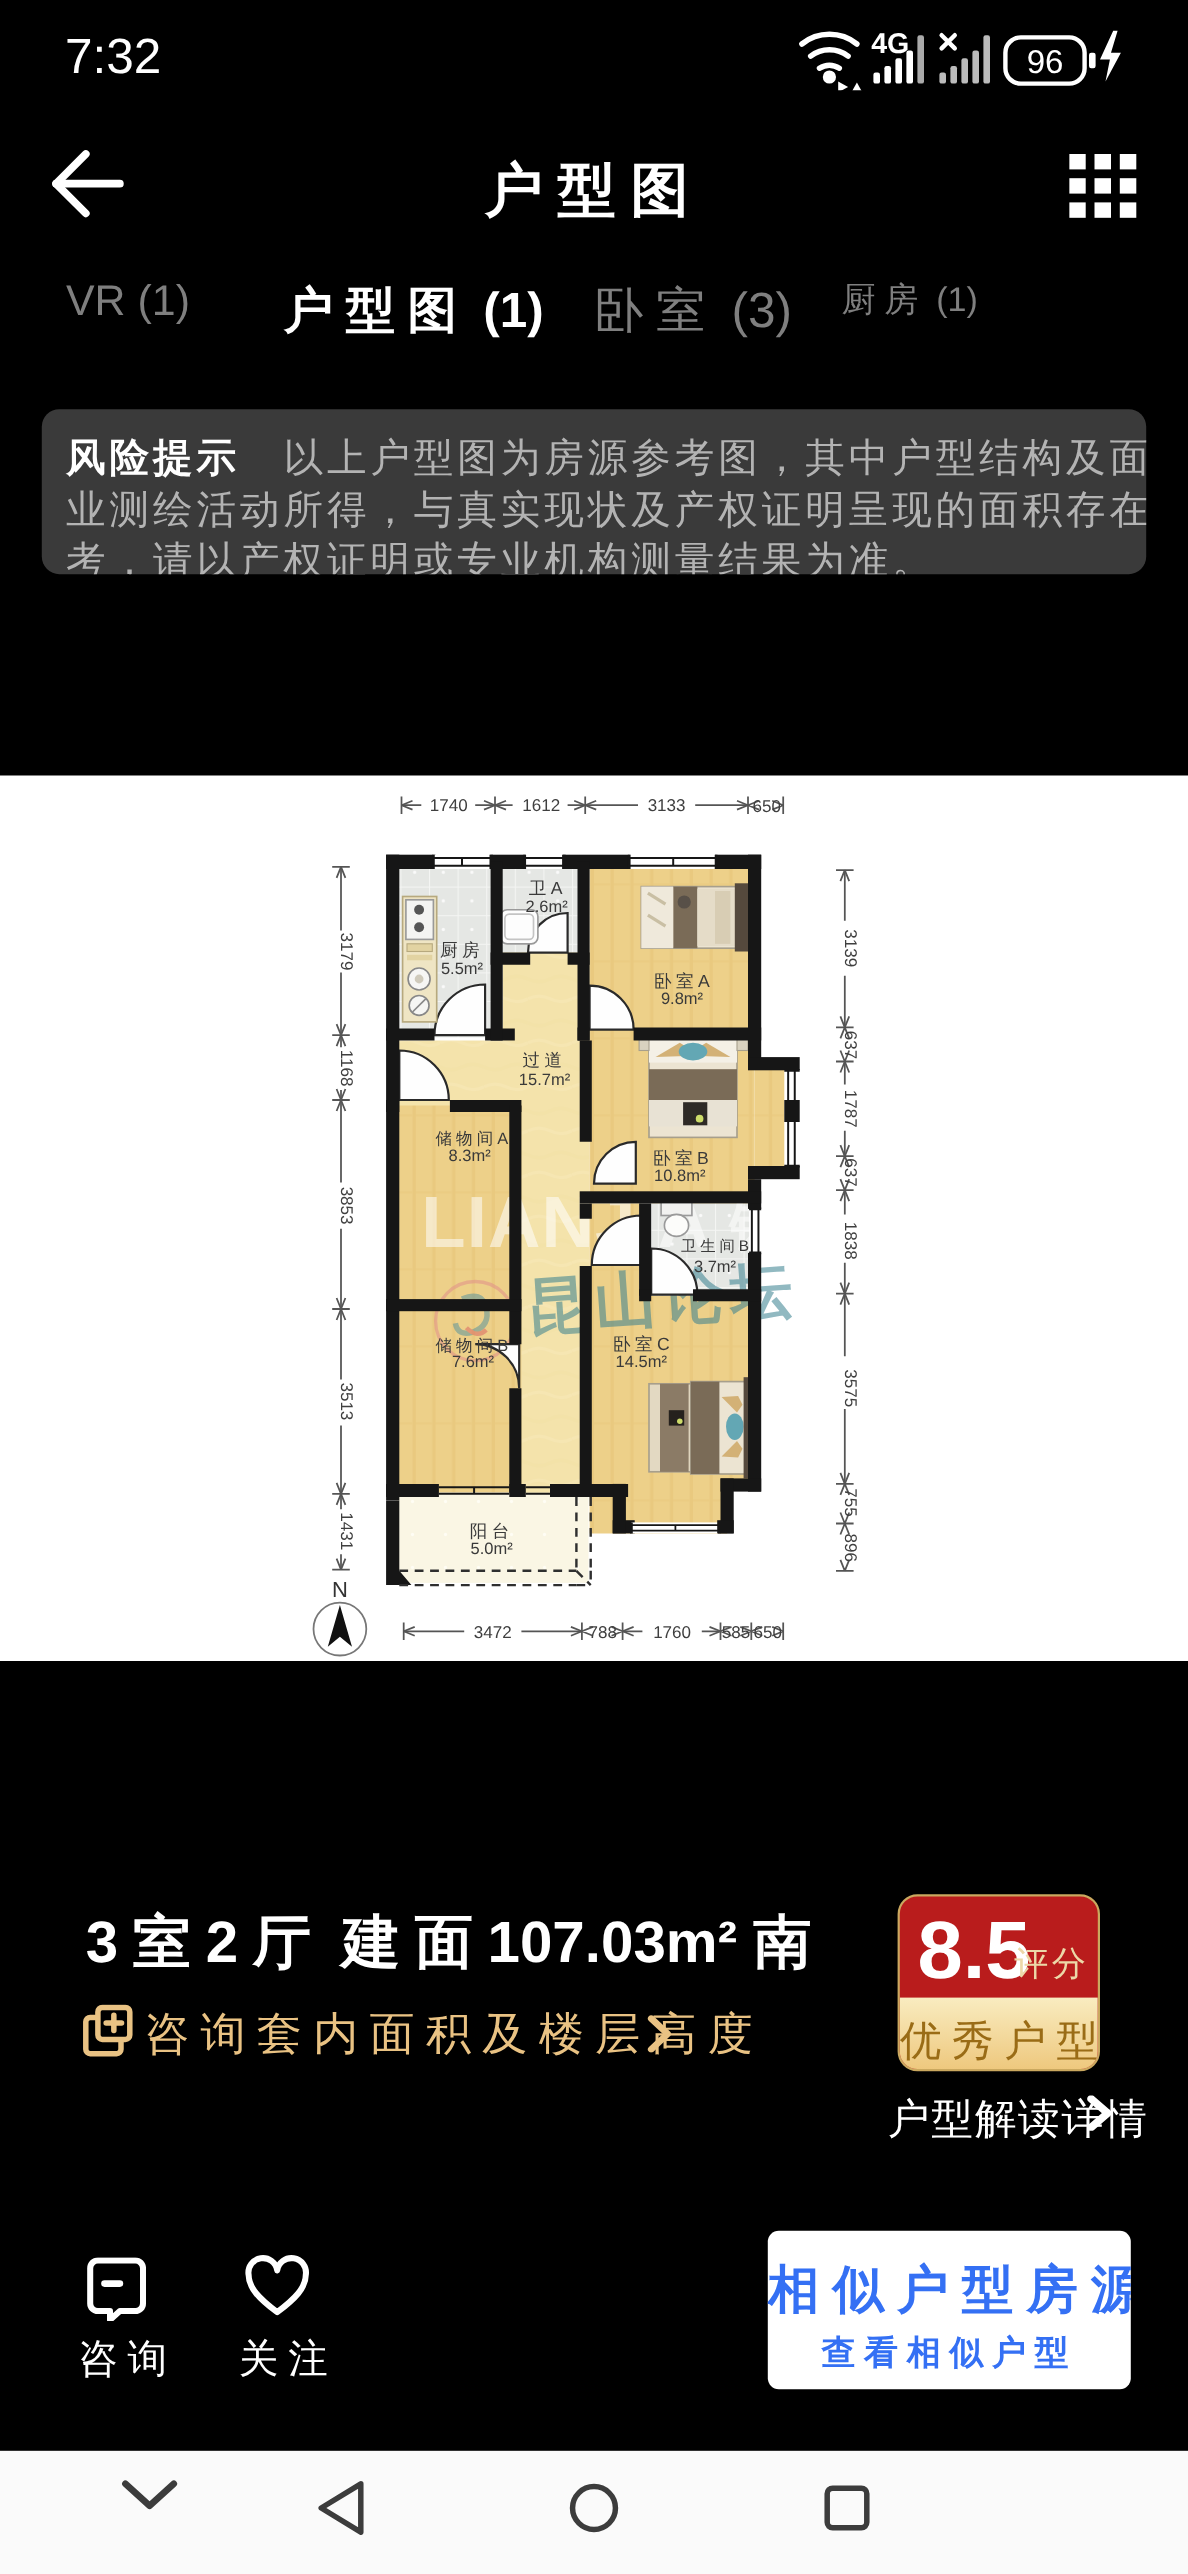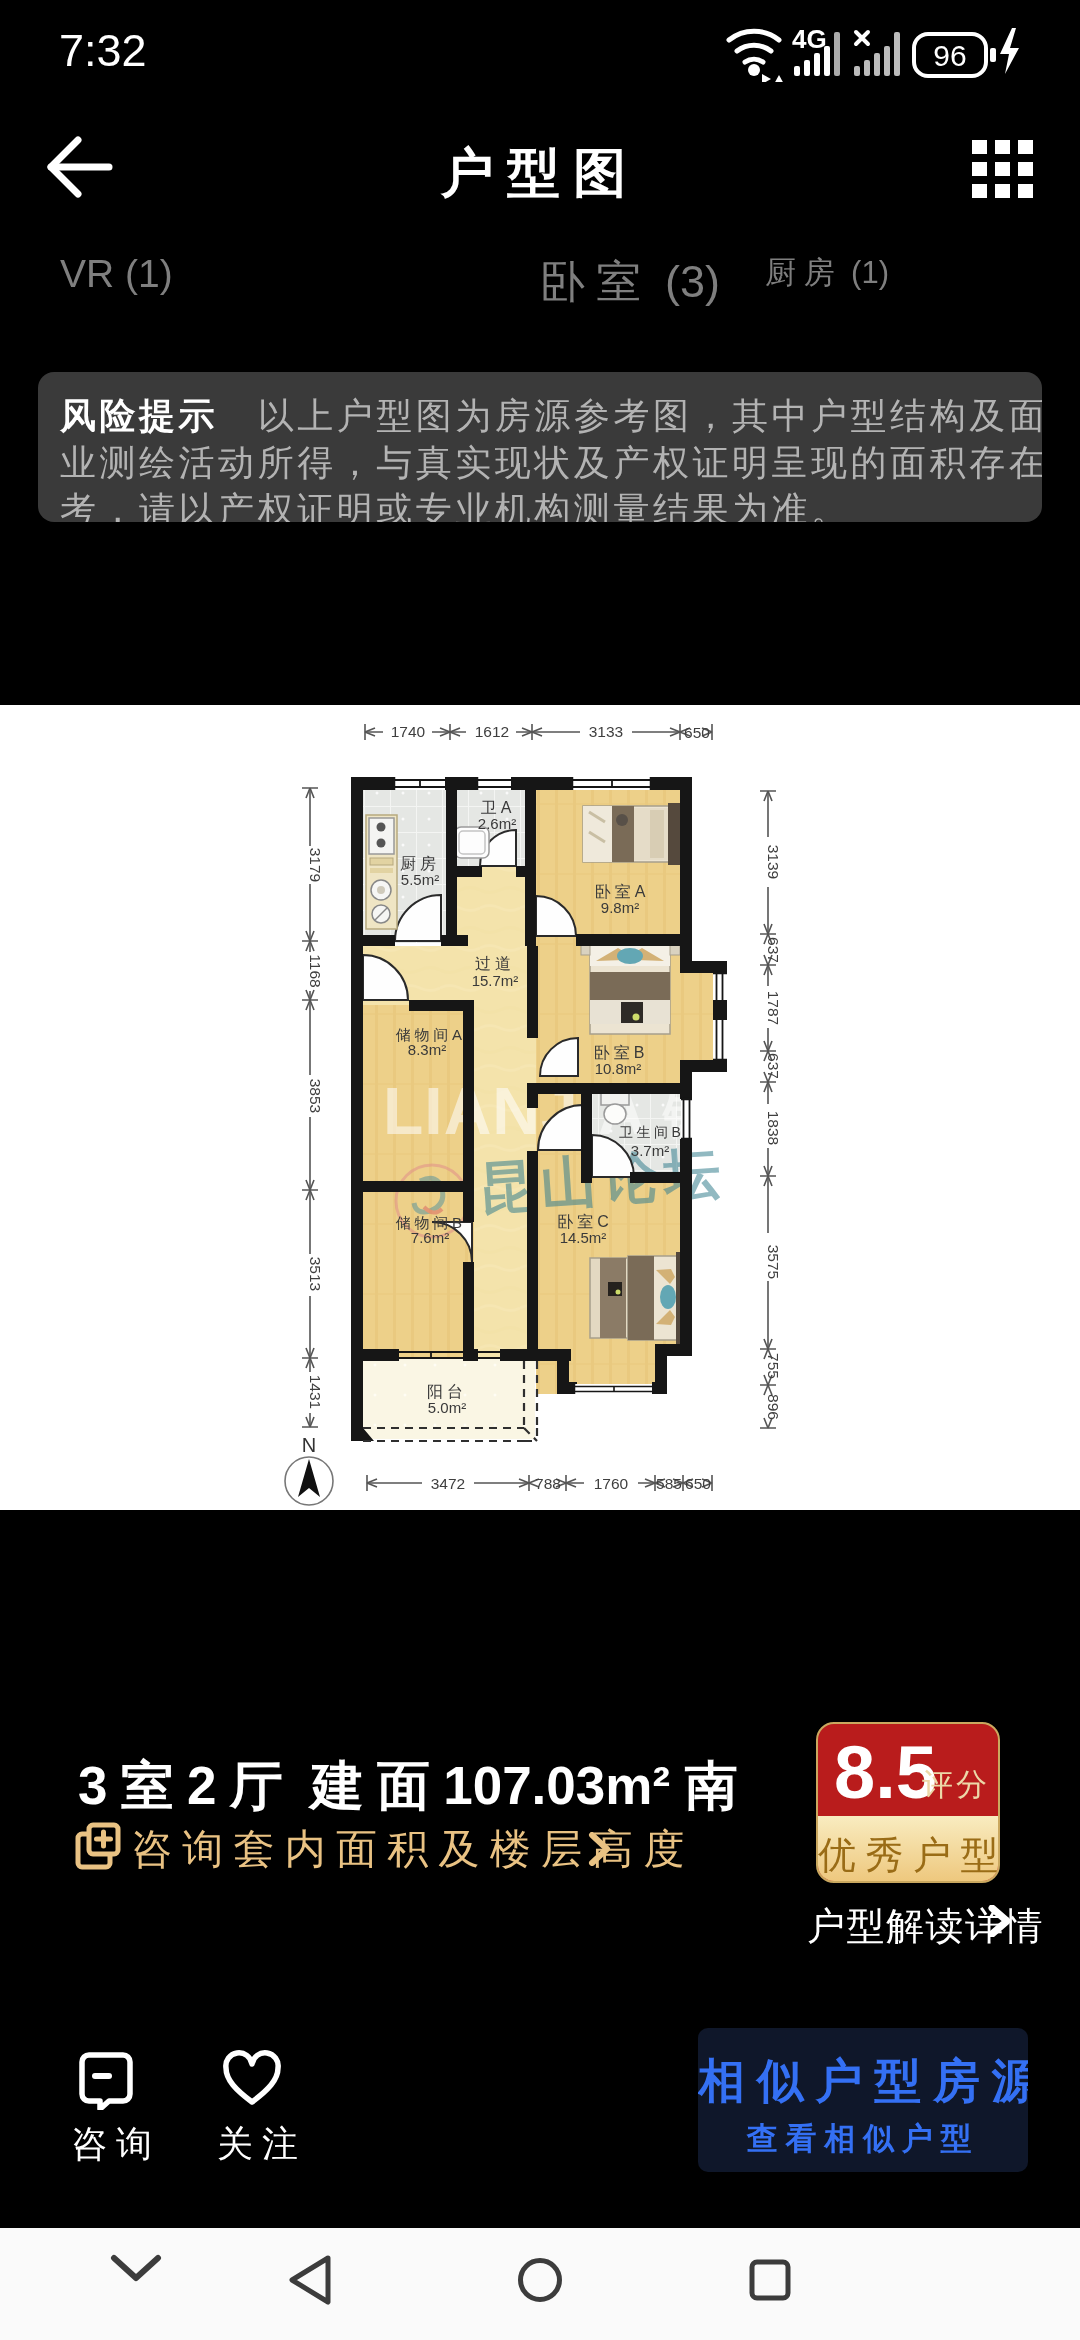--- a/index.html
+++ b/index.html
@@ -79,20 +79,21 @@
         <rect x="23" y="44" width="15" height="14"></rect>
         <rect x="46" y="44" width="15" height="14"></rect>
     </g>
   </svg>
 </div>
 
 <div class="abs" style="left:0;top:252px;width:1080px;height:60px;">
 
   <div class="abs" style="left:60px;top:0;font-size:39px;color:#7f7f7f;">VR (1)</div>
 
+  <div class="abs" style="left:258px;top:0;font-size:45px;color:#fff;font-weight:bold;"><span class="cjk">户型图</span> (1)</div>
 
   <div class="abs" style="left:540px;top:0;font-size:45px;color:#7f7f7f;"><span class="cjk">卧室</span> (3)</div>
 
   <div class="abs" style="left:765px;top:0;font-size:31px;color:#7f7f7f;"><span class="cjk">厨房</span> (1)</div>
 </div>
 
 <div class="abs" style="left:38px;top:372px;width:1004px;height:150px;background:#3a3a3a;border-radius:16px;overflow:hidden;">
   <div class="abs" style="left:22px;top:20px;width:966px;font-size:36px;line-height:47px;color:#b3b3b3;white-space:nowrap;">
     <span class="rsk" style="color:#fff;font-weight:bold;">风险提示</span><span class="rsk">　以上户型图为房源参考图，其中户型结构及面积并非按国家专</span><br>
     <span class="rsk">业测绘活动所得，与真实现状及产权证明呈现的面积存在差异，仅供参</span><br>
@@ -433,21 +434,21 @@
 </g>
 
 <g>
   <text x="309" y="1452" font-size="20" fill="#333" text-anchor="middle">N</text>
   <circle cx="309" cy="1481" r="24" fill="none" stroke="#777" stroke-width="1.6"></circle>
   <path d="M309 1459 L298 1497 L309 1488 L320 1497 Z" fill="#111"></path>
 </g>
 </svg>
 </div>
 
-<div class="abs" style="left:78px;top:1731px;font-size:53px;font-weight:bold;color:#fff;margin-top:20px;"><span class="cjk">3室2厅</span> <span class="cjk">建面</span>107.03m² <span class="cjk">南</span></div>
+<div class="abs" style="left:78px;top:1731px;font-size:53px;font-weight:bold;color:#fff;"><span class="cjk">3室2厅</span> <span class="cjk">建面</span>107.03m² <span class="cjk">南</span></div>
 
 <div class="abs" style="left:75px;top:1820px;height:52px;">
 
   <svg class="abs" style="left:0;top:2px;" width="46" height="48" viewBox="0 0 46 48">
     <g fill="none" stroke="#e9c283" stroke-width="5">
       <rect x="3" y="12" width="32" height="33" rx="4"></rect>
       <rect x="14" y="3" width="29" height="29" rx="4" fill="#000"></rect>
     </g>
     <g stroke="#e9c283" stroke-width="5" stroke-linecap="round">
       <path d="M28.5 10 v14 M21.5 17 h14"></path>
@@ -481,21 +482,21 @@
     <path d="M16 24 h14" stroke="#fff" stroke-width="6" stroke-linecap="round"></path>
   </svg>
   <div class="abs cjk" style="left:71px;top:92px;font-size:36px;color:#fff;">咨询</div>
 
   <svg class="abs" style="left:222px;top:22px;" width="60" height="58" viewBox="0 0 60 58">
     <path d="M30 52 C14 40 4 30 4 18 A13 13 0 0 1 30 14 A13 13 0 0 1 56 18 C56 30 46 40 30 52 z" fill="none" stroke="#fff" stroke-width="5.5" stroke-linejoin="round"></path>
   </svg>
   <div class="abs cjk" style="left:217px;top:92px;font-size:36px;color:#fff;">关注</div>
 
 
-  <div class="abs" style="left:698px;top:0;width:330px;height:144px;background:#0f172a;border-radius:10px;color:#3470f4;overflow:hidden;">
+  <div class="abs" style="left:698px;top:0;width:330px;height:144px;background:#ffffff;border-radius:10px;color:#3470f4;overflow:hidden;">
     <div class="abs cjk" style="left:0;top:22px;width:100%;text-align:center;font-size:47px;font-weight:bold;">相似户型房源</div>
     <div class="abs cjk" style="left:0;top:90px;width:100%;text-align:center;font-size:31px;font-weight:bold;">查看相似户型</div>
   </div>
 </div>
 
 <div class="abs" style="left:0;top:2228px;width:1080px;height:112px;background:#fafafa;">
 
   <svg class="abs" style="left:110px;top:24px;" width="52" height="32" viewBox="0 0 52 32">
     <path d="M4 6 L26 26 L48 6" fill="none" stroke="#3c3c3c" stroke-width="6" stroke-linecap="round" stroke-linejoin="round"></path>
   </svg>

